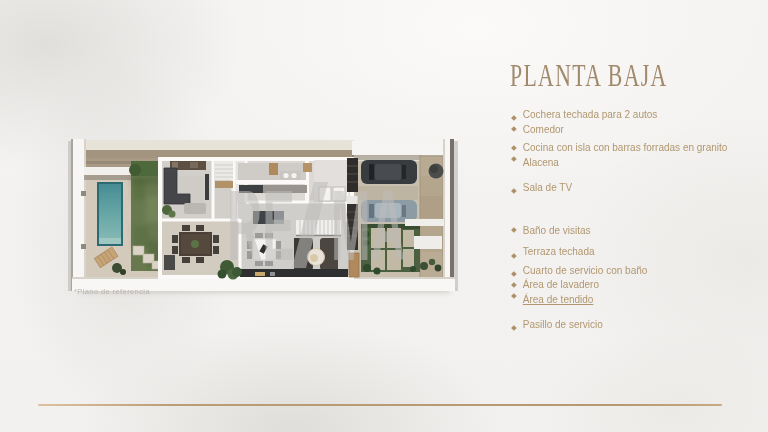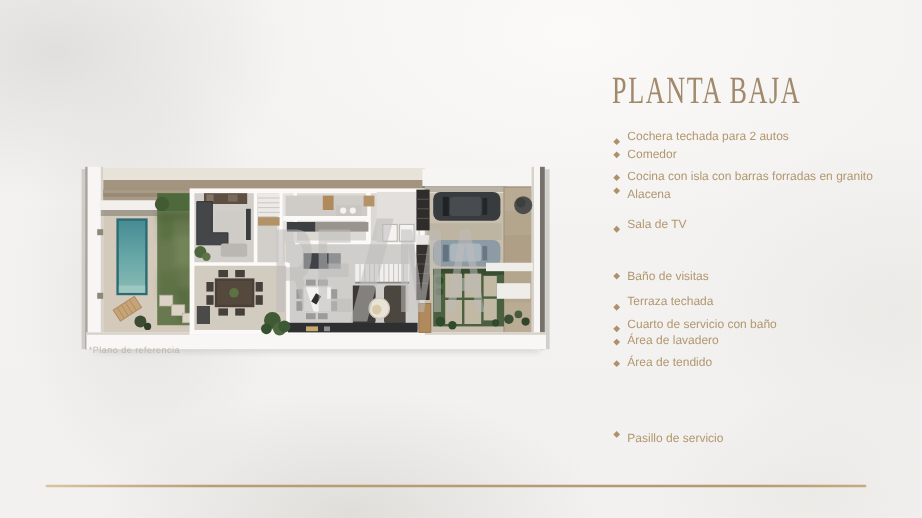--- a/index.html
+++ b/index.html
@@ -335,18 +335,18 @@
 <div class="abs" style="left:512px;top:102px;font-size:10px;color:#b1976f;">
   <div style="height:18.2px;display:flex;align-items:flex-end;"><span style="width:3.8px;height:3.8px;background:#ae9168;transform:rotate(45deg);margin-right:7px;flex:none;"></span>Cochera techada para 2 autos</div>
   <div style="height:18.2px;display:flex;align-items:center;"><span style="width:3.8px;height:3.8px;background:#ae9168;transform:rotate(45deg);margin-right:7px;flex:none;"></span>Comedor</div>
   <div style="height:18.2px;display:flex;align-items:center;"><span style="width:3.8px;height:3.8px;background:#ae9168;transform:rotate(45deg);margin-right:7px;flex:none;"></span>Cocina con isla con barras forradas en granito</div>
   <div style="height:18.2px;display:flex;align-items:flex-start;"><span style="width:3.8px;height:3.8px;background:#ae9168;transform:rotate(45deg);margin-right:7px;flex:none;"></span>Alacena</div>
   <div style="height:18.2px;display:flex;align-items:flex-end;"><span style="width:3.8px;height:3.8px;background:#ae9168;transform:rotate(45deg);margin-right:7px;flex:none;"></span>Sala de TV</div>
   <div style="height:18.2px;display:flex;align-items:center;margin-top:28px;"><span style="width:3.8px;height:3.8px;background:#ae9168;transform:rotate(45deg);margin-right:7px;flex:none;"></span>Baño de visitas</div>
   <div style="height:18.2px;display:flex;align-items:flex-end;"><span style="width:3.8px;height:3.8px;background:#ae9168;transform:rotate(45deg);margin-right:7px;flex:none;"></span>Terraza techada</div>
   <div style="height:18.2px;display:flex;align-items:flex-end;"><span style="width:3.8px;height:3.8px;background:#ae9168;transform:rotate(45deg);margin-right:7px;flex:none;"></span>Cuarto de servicio con baño</div>
   <div style="height:18.2px;display:flex;align-items:center;"><span style="width:3.8px;height:3.8px;background:#ae9168;transform:rotate(45deg);margin-right:7px;flex:none;"></span>Área de lavadero</div>
-  <div style="height:18.2px;display:flex;align-items:center;"><span style="width:3.8px;height:3.8px;background:#ae9168;transform:rotate(45deg);margin-right:7px;flex:none;"></span>Área de tendido</div>
-  <div style="height:18.2px;display:flex;align-items:flex-start;margin-top:48px;"><span style="width:3.8px;height:3.8px;background:#ae9168;transform:rotate(45deg);margin-right:7px;flex:none;"></span>Pasillo de servicio</div>
+  <div style="height:18.2px;display:flex;align-items:flex-start;text-decoration:underline;"><span style="width:3.8px;height:3.8px;background:#ae9168;transform:rotate(45deg);margin-right:7px;flex:none;"></span>Área de tendido</div>
+  <div style="height:18.2px;display:flex;align-items:flex-end;"><span style="width:3.8px;height:3.8px;background:#ae9168;transform:rotate(45deg);margin-right:7px;flex:none;"></span>Pasillo de servicio</div>
 </div>
 
 <div class="abs" style="left:38px;top:404px;width:684px;height:2px;border-radius:1px;
      background:linear-gradient(90deg,#dcc2a0,#bb9c74 20%,#b79870 85%,#caa981);"></div>
 
 </body></html>

